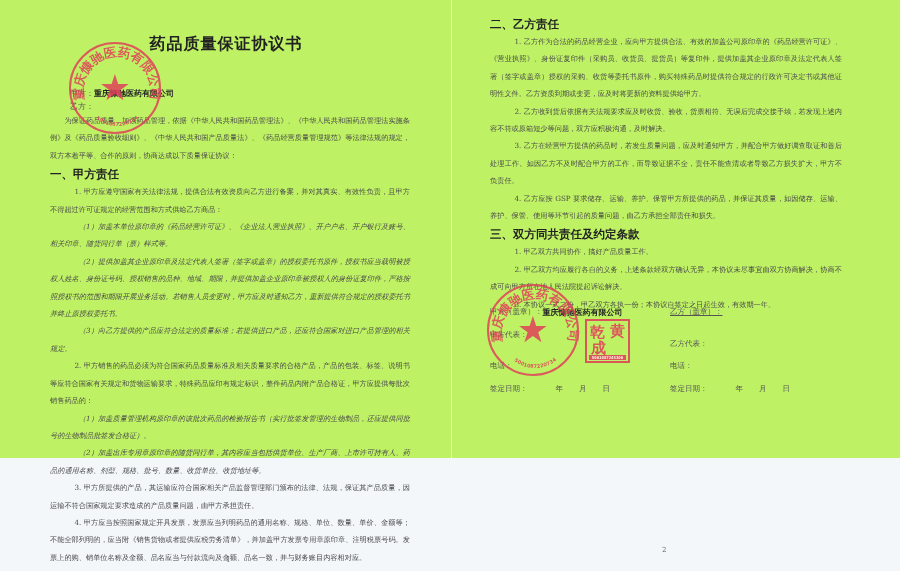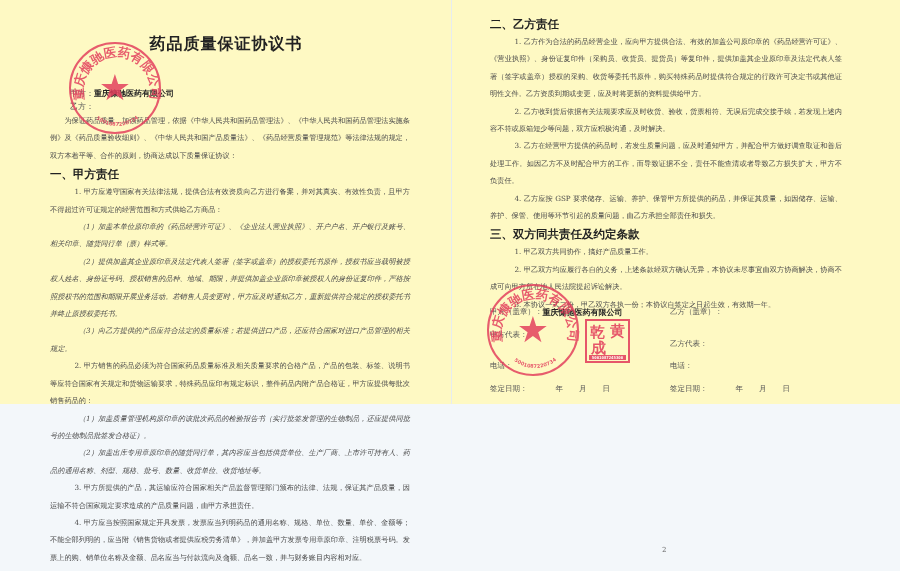--- a/index.html
+++ b/index.html
@@ -1,19 +1,19 @@
 <!DOCTYPE html>
 <html><head>
 <meta charset="utf-8">
 <style>
   * { margin:0; padding:0; box-sizing:border-box; }
   html, body { width:900px; height:571px; overflow:hidden; background:#f3f7fa; }
   body { font-family: "DejaVu Serif", "Liberation Serif", serif; color:#444; }
   .spread { position:relative; width:900px; height:571px; display:flex; }
-  .page { position:relative; height:404px; background:#fef9c3; }
+  .page { position:relative; height:458px; background:#bef264; }
   .page.left { width:452px; border-right:1px solid #e6ecf0; }
   .page.right { width:448px; }
   .title { position:absolute; top:34px; left:0; width:452px; text-align:center;
            font-family:"DejaVu Sans","Liberation Sans",sans-serif; font-weight:bold;
            font-size:16px; color:#222; letter-spacing:1px; }
   .party { position:absolute; left:50px; font-size:8px; color:#555;margin-left:20px; }
   .party b { font-family:"DejaVu Sans","Liberation Sans",sans-serif; color:#222; font-size:8px; }
   .body-text { position:absolute; font-size:7.2px; line-height:17.4px; color:#4a4a4a; text-align:justify; }
   .body-text p { text-indent:2em; }
   .body-text p.sub { text-indent:4em;font-style:italic; }
@@ -89,21 +89,21 @@
       <div class="h2">三、双方同共责任及约定条款</div>
       <p class="item">1. 甲乙双方共同协作，搞好产品质量工作。</p>
       <p class="item">2. 甲乙双方均应履行各自的义务，上述条款经双方确认无异，本协议未尽事宜由双方协商解决，协商不成可向甲方所在地人民法院提起诉讼解决。</p>
       <p class="item">3. 本协议一式二份，甲乙双方各执一份；本协议自签定之日起生效，有效期一年。</p>
     </div>
 
     <div class="sign-row" style="top:307px; left:38px;">
       <span>甲方（盖章）：</span>
         <b>重庆慷驰医药有限公司</b>
     </div>
-    <div class="sign-row" style="top:307px; left:218px;">
+    <div class="sign-row" style="top:307px; left:218px;text-decoration:underline;">
       <span>乙方（盖章）：</span>
     </div>
 
     <div class="sign-row" style="top:330px; left:38px;font-family:Liberation Serif, serif;">
       <span>甲方代表：</span>
     </div>
     <div class="sign-row" style="top:339px; left:218px;">
       <span>乙方代表：</span>
     </div>
 

